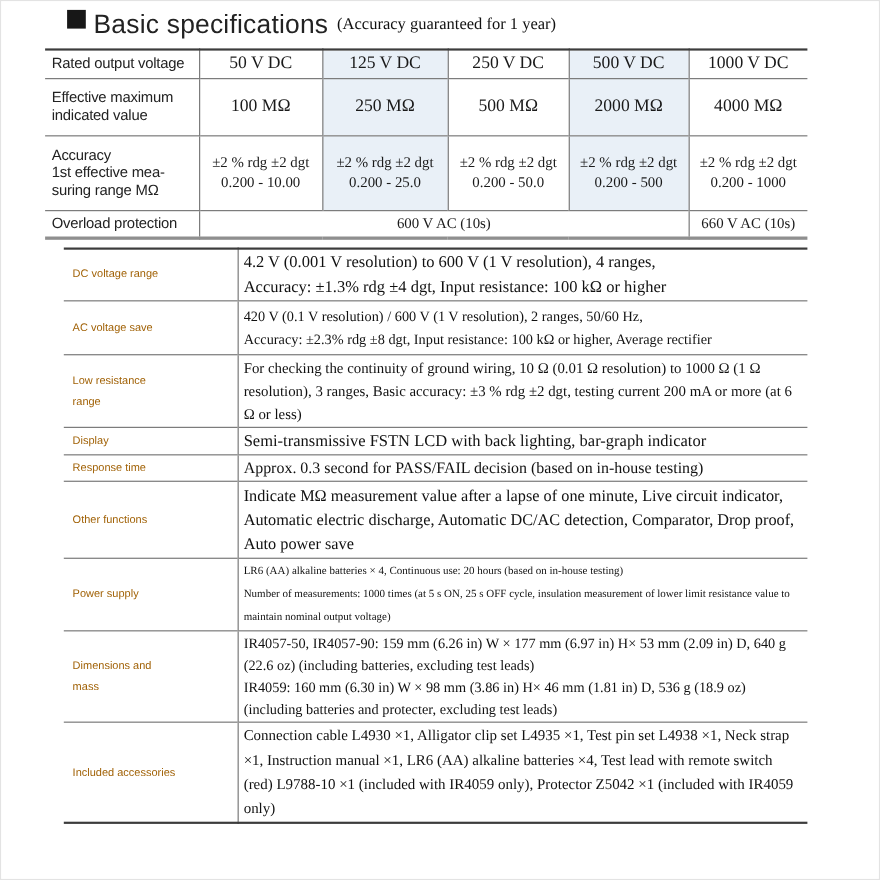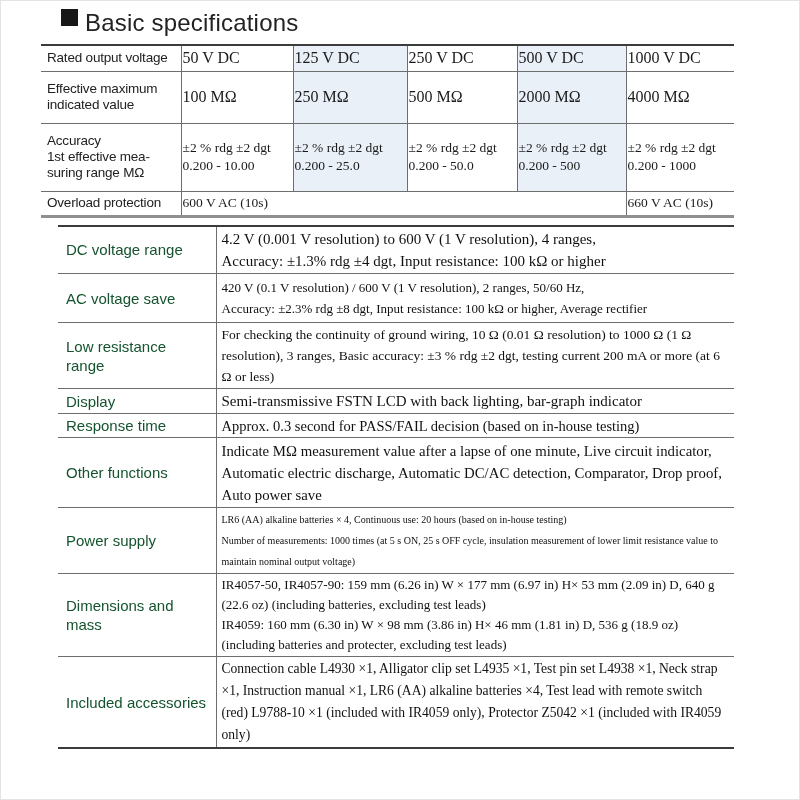--- a/index.html
+++ b/index.html
@@ -27,31 +27,31 @@
   
   #matrix{width:693px;border-top:2px solid #3c3c3c;border-bottom:3px solid #8f8f8f;}
   #matrix td{border-top:1px solid #6e6e6e;vertical-align:middle;}
   #matrix td + td{border-left:1px solid #6e6e6e;}
   #matrix td.label{
     font-size:13.5px;line-height:16px;color:#222;
     padding-left:6px;white-space:pre-line;letter-spacing:-0.2px;
   }
   #matrix td.cell{
     font-family:"Liberation Serif",serif;font-size:16px;
-    text-align:left;white-space:pre-line;
+    text-align:center;white-space:pre-line;
   }
   #matrix tr.r-acc td.cell{font-size:13.5px;line-height:18px;}
   #matrix tr.r-over td.cell{font-size:13.5px;}
   #matrix td.shade{background:#e9f0f7;}
 
   
   #details{width:676px;margin:7px 0 0 17px;border-top:2px solid #3c3c3c;border-bottom:2px solid #3c3c3c;}
   #details td{border-top:1px solid #6e6e6e;vertical-align:middle;}
   #details td.dlabel{
-    font-size:15px;line-height:19px;color:#14532d;
+    font-size:10px;line-height:19px;color:#a16207;
     padding-left:8px;white-space:pre-line;
   }
   #details td.dval{
     font-family:"Liberation Serif",serif;color:#111;
     border-left:1px solid #6e6e6e;
     padding:1px 5px;white-space:pre-line;
   }
   tr.r-dc  .dval{font-size:15px;  line-height:22px;}
   tr.r-ac  .dval{font-size:13px;  line-height:21px;}
   tr.r-low .dval{font-size:13.5px;line-height:21px;}
@@ -63,20 +63,21 @@
   tr.r-inc .dval{font-size:13.6px;line-height:22px;}
 </style>
 </head>
 <body>
 
 <div class="wrap">
 
   <div class="titlebar">
     <span class="bullet"></span>
     <h1 class="page-title">Basic specifications</h1>
+    <span class="title-note">(Accuracy guaranteed for 1 year)</span>
   </div>
 
   <table id="matrix">
     <colgroup>
       <col style="width:140px">
         <col style="width:112px">
         <col style="width:114px">
       <col style="width:110px">
         <col style="width:109px">
         <col style="width:108px">

